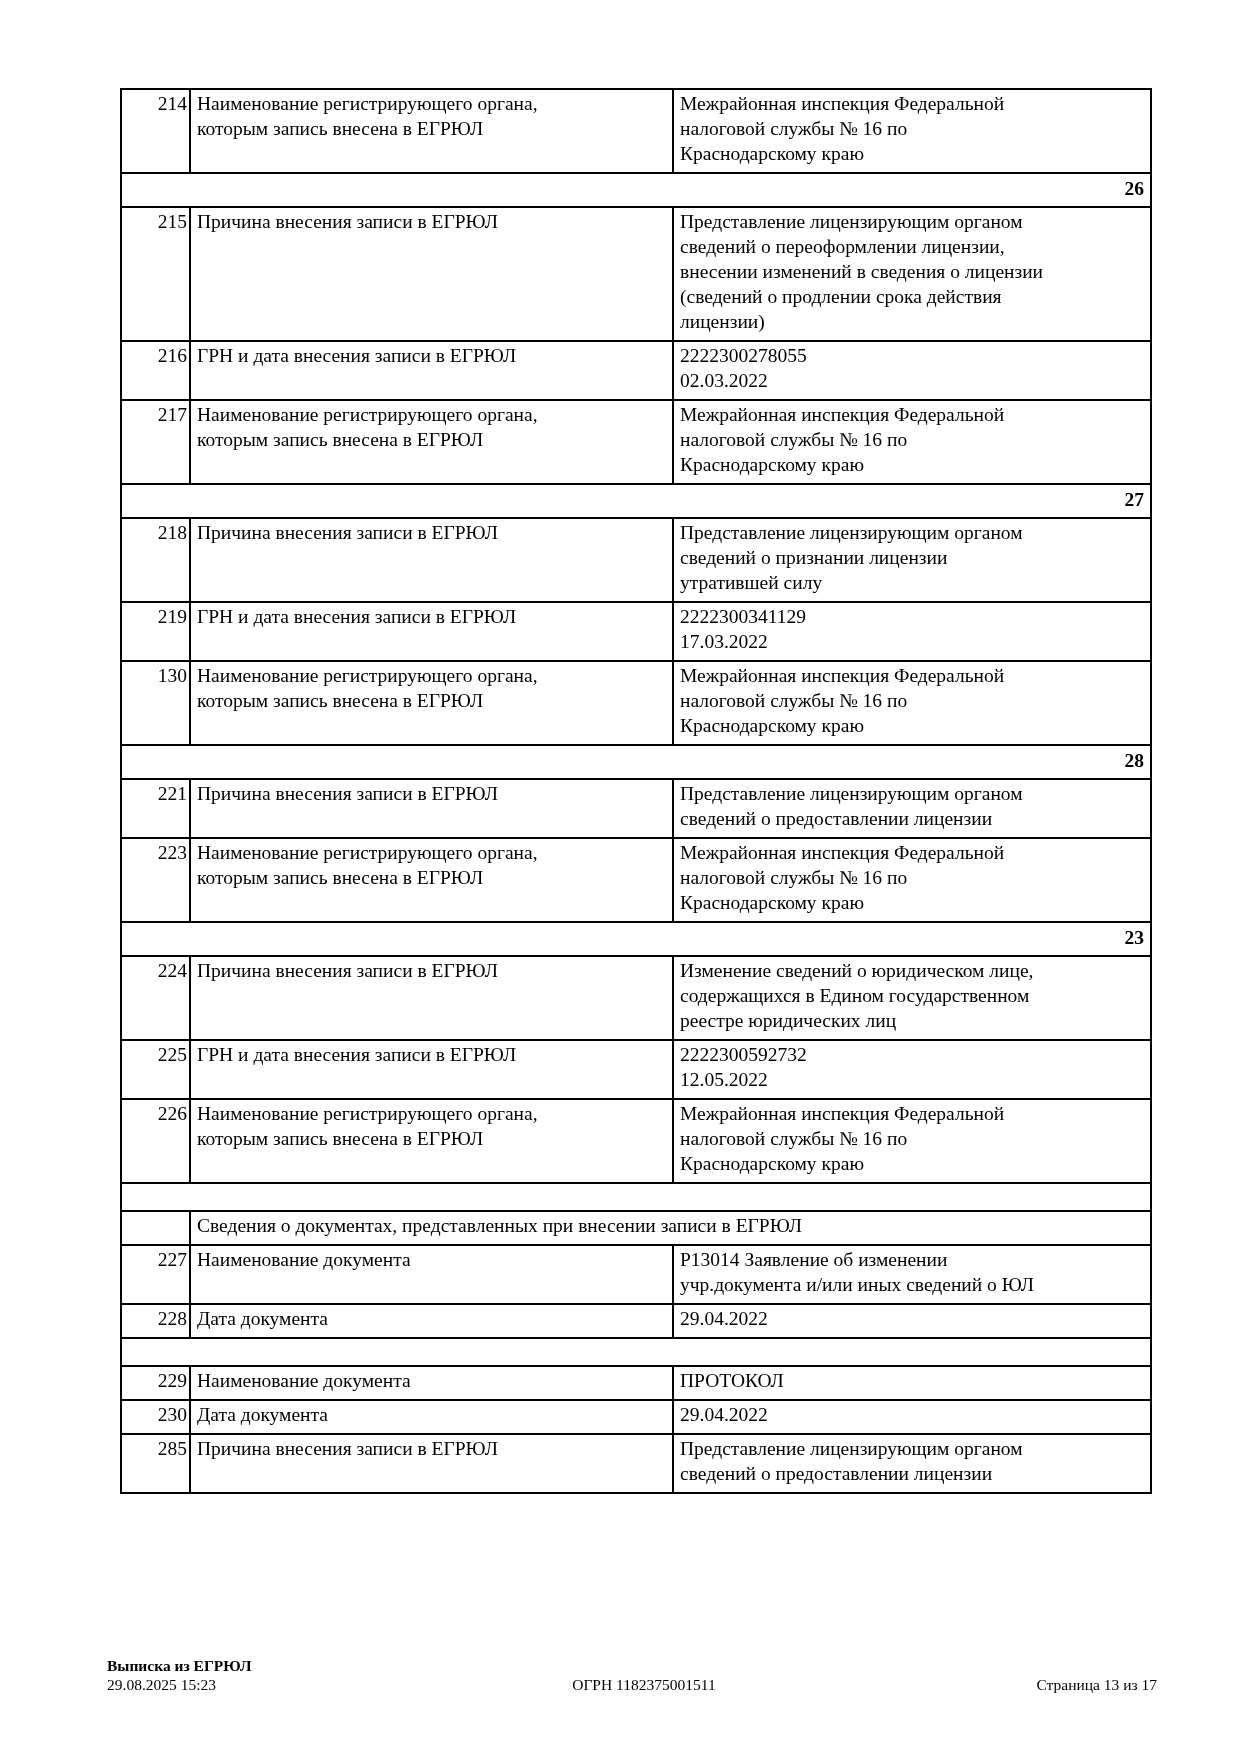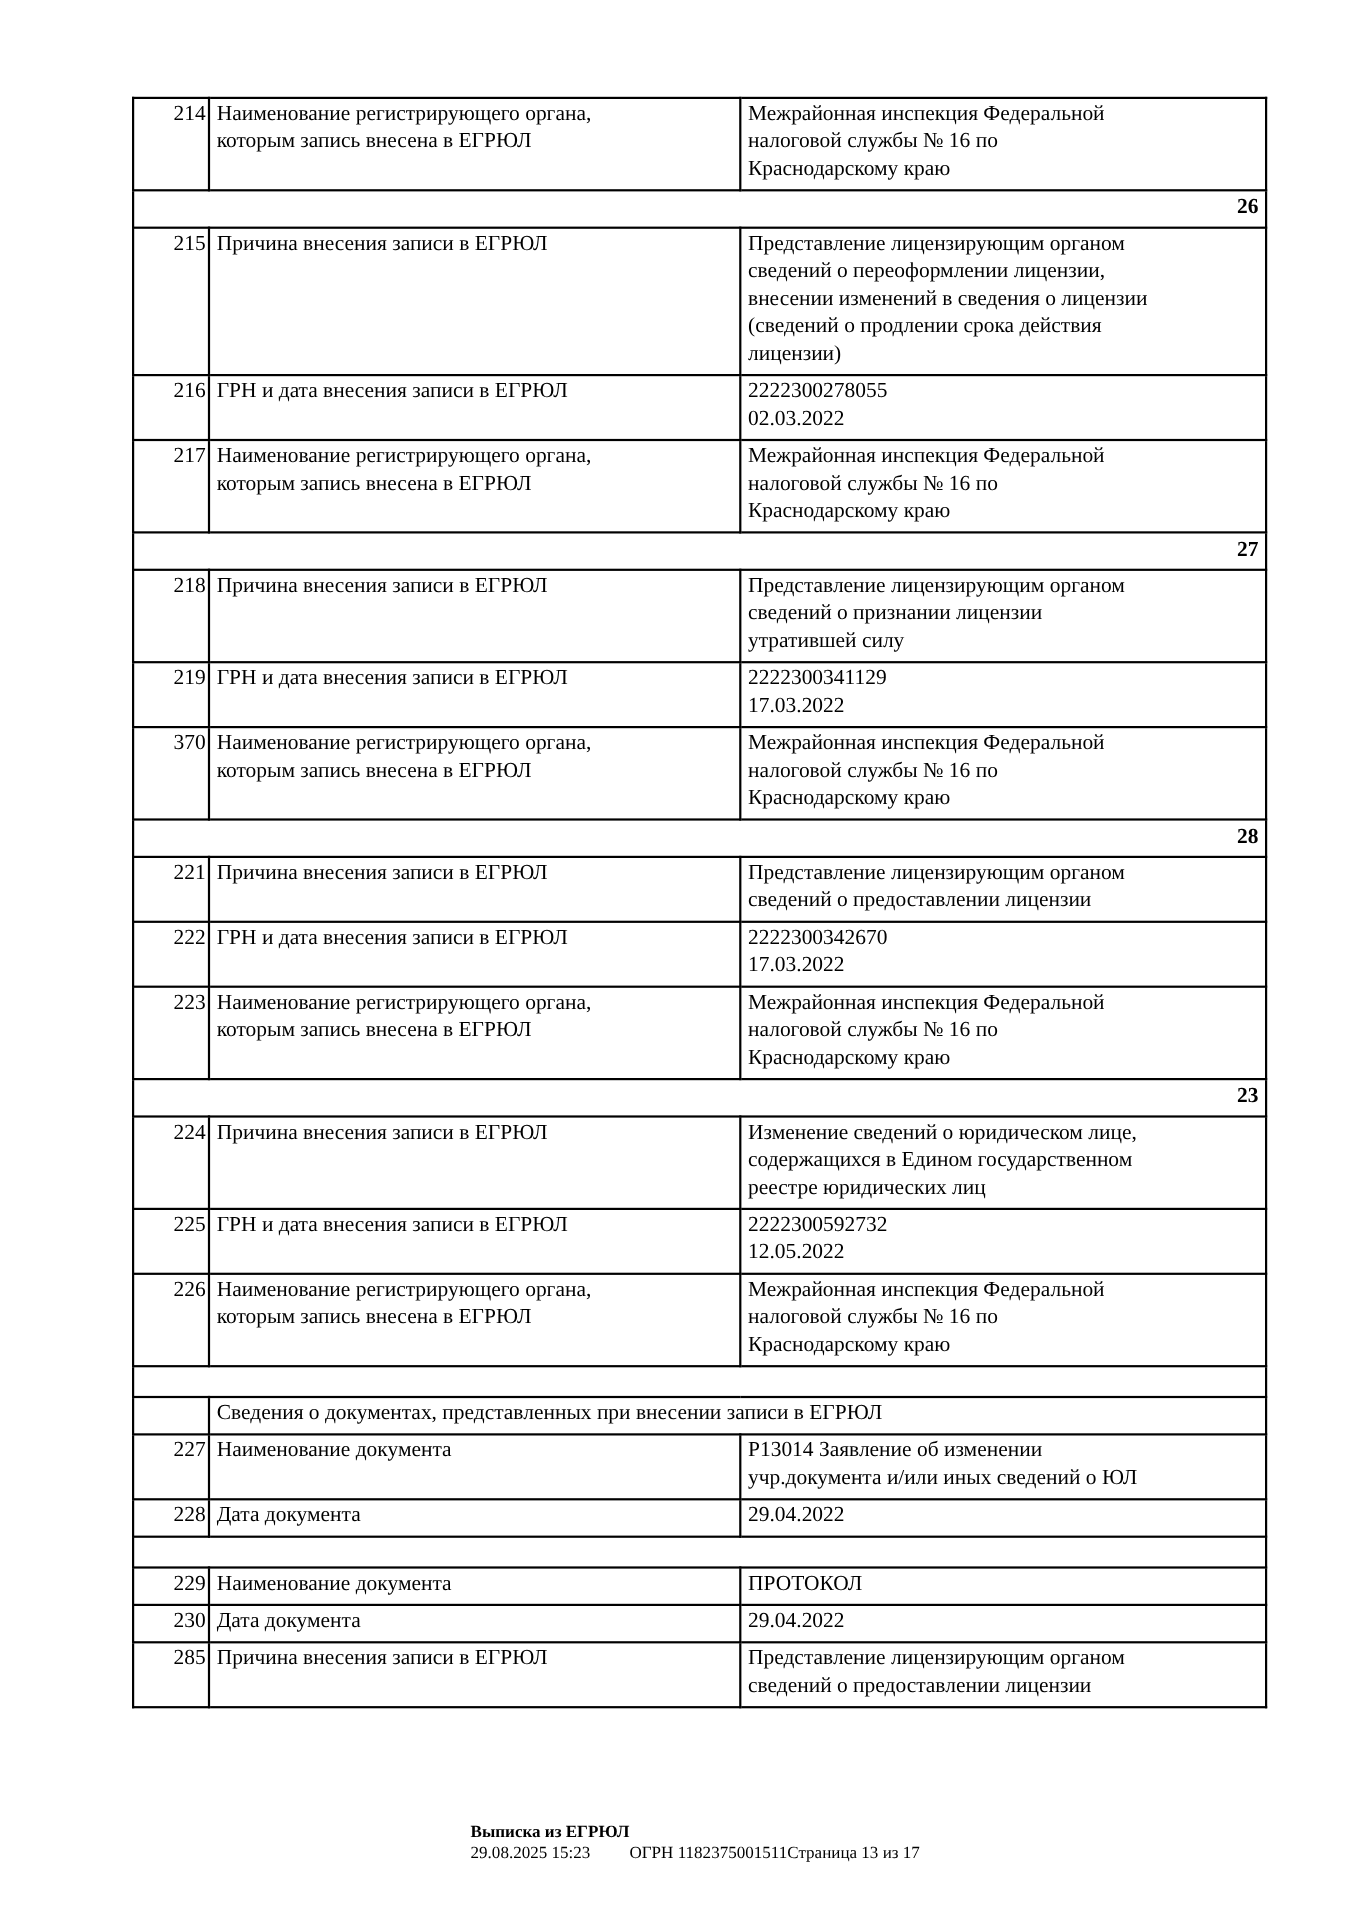--- a/index.html
+++ b/index.html
@@ -48,21 +48,21 @@
   td.spacer-cell {
     height: 26px;
     padding: 0;
   }
   .page-footer {
     position: absolute;
     left: 107px;
     right: 83px;
     top: 1656px;
     display: flex;
-    justify-content: center;
+    justify-content: space-between;
     align-items: flex-end;
     font-size: 15.5px;
     line-height: 19px;
   }
   .footer-left-title {
     font-weight: bold;
   }
 </style>
 </head>
 <body>
@@ -118,41 +118,35 @@
 сведений о признании лицензии
 утратившей силу</td>
       </tr>
       <tr>
         <td class="num-cell">219</td>
         <td class="label-cell">ГРН и дата внесения записи в ЕГРЮЛ</td>
         <td class="value-cell">2222300341129
 17.03.2022</td>
       </tr>
       <tr>
-        <td class="num-cell">370</td>
+        <td class="num-cell">130</td>
         <td class="label-cell">Наименование регистрирующего органа,
 которым запись внесена в ЕГРЮЛ</td>
         <td class="value-cell">Межрайонная инспекция Федеральной
 налоговой службы № 16 по
 Краснодарскому краю</td>
       </tr>
       <tr>
         <td class="section-cell" colspan="3">28</td>
       </tr>
       <tr>
         <td class="num-cell">221</td>
         <td class="label-cell">Причина внесения записи в ЕГРЮЛ</td>
         <td class="value-cell">Представление лицензирующим органом
 сведений о предоставлении лицензии</td>
-      </tr>
-      <tr>
-        <td class="num-cell">222</td>
-        <td class="label-cell">ГРН и дата внесения записи в ЕГРЮЛ</td>
-        <td class="value-cell">2222300342670
-17.03.2022</td>
       </tr>
       <tr>
         <td class="num-cell">223</td>
         <td class="label-cell">Наименование регистрирующего органа,
 которым запись внесена в ЕГРЮЛ</td>
         <td class="value-cell">Межрайонная инспекция Федеральной
 налоговой службы № 16 по
 Краснодарскому краю</td>
       </tr>
       <tr>

